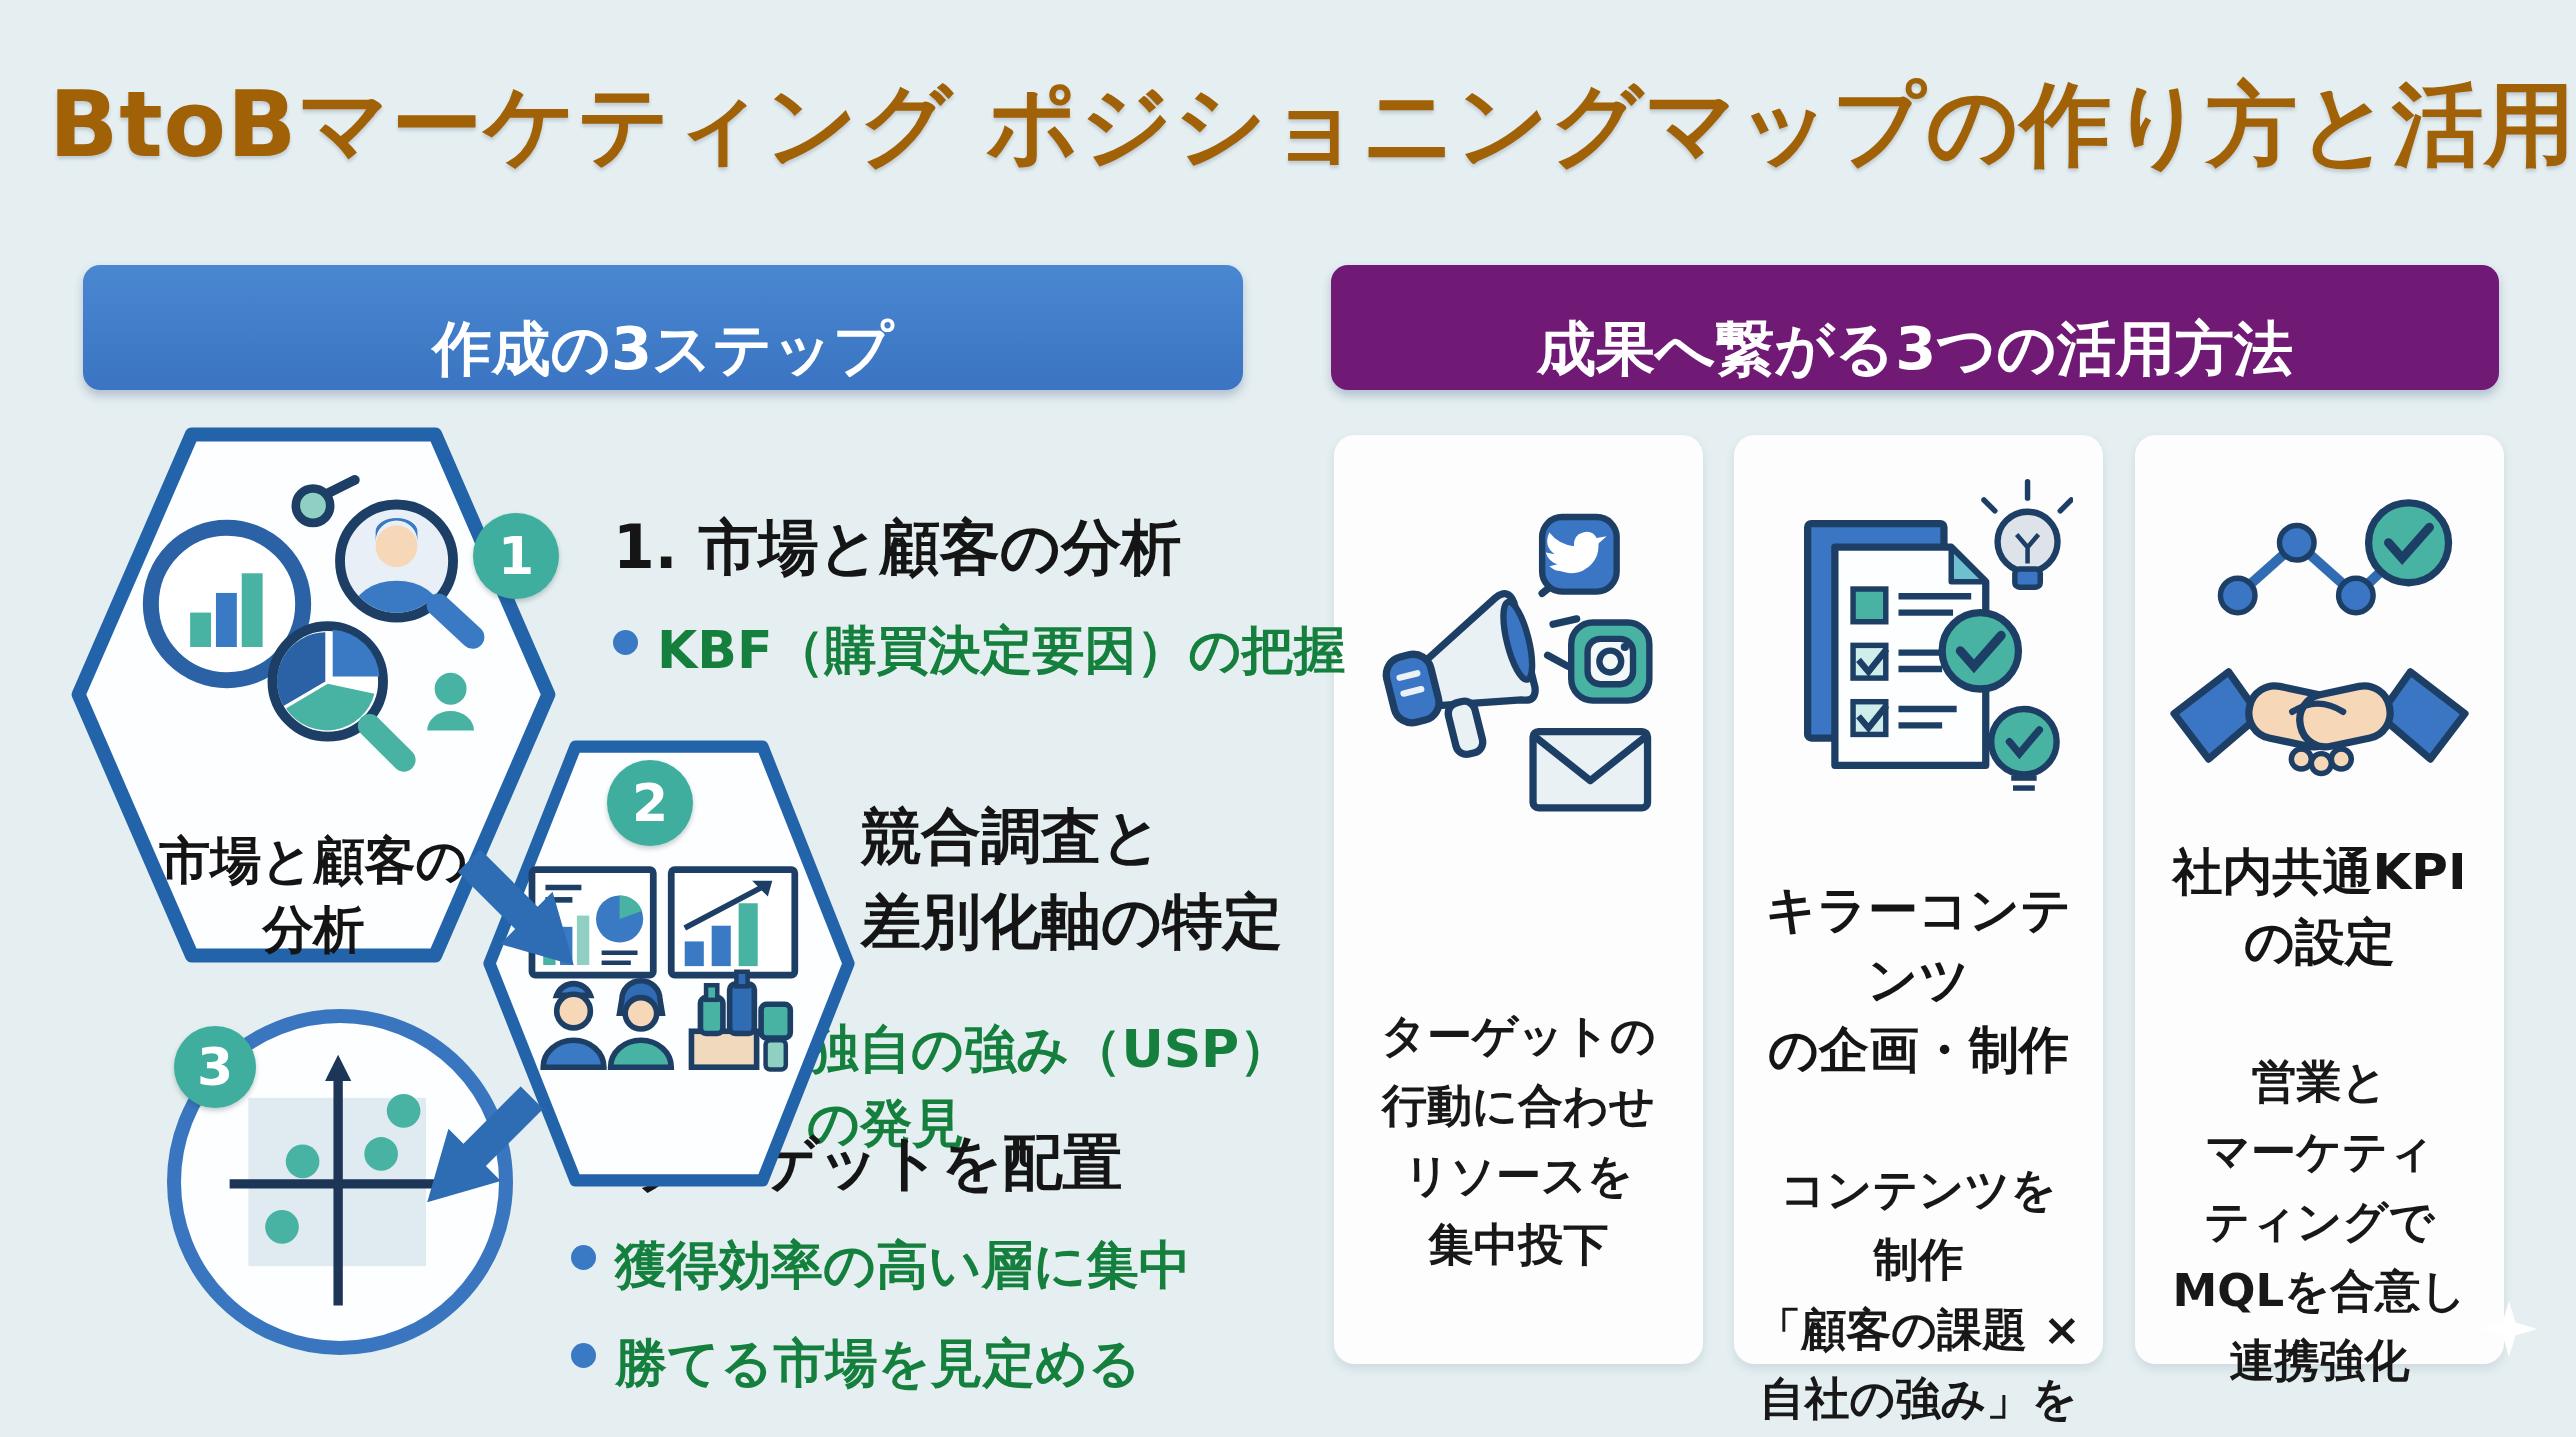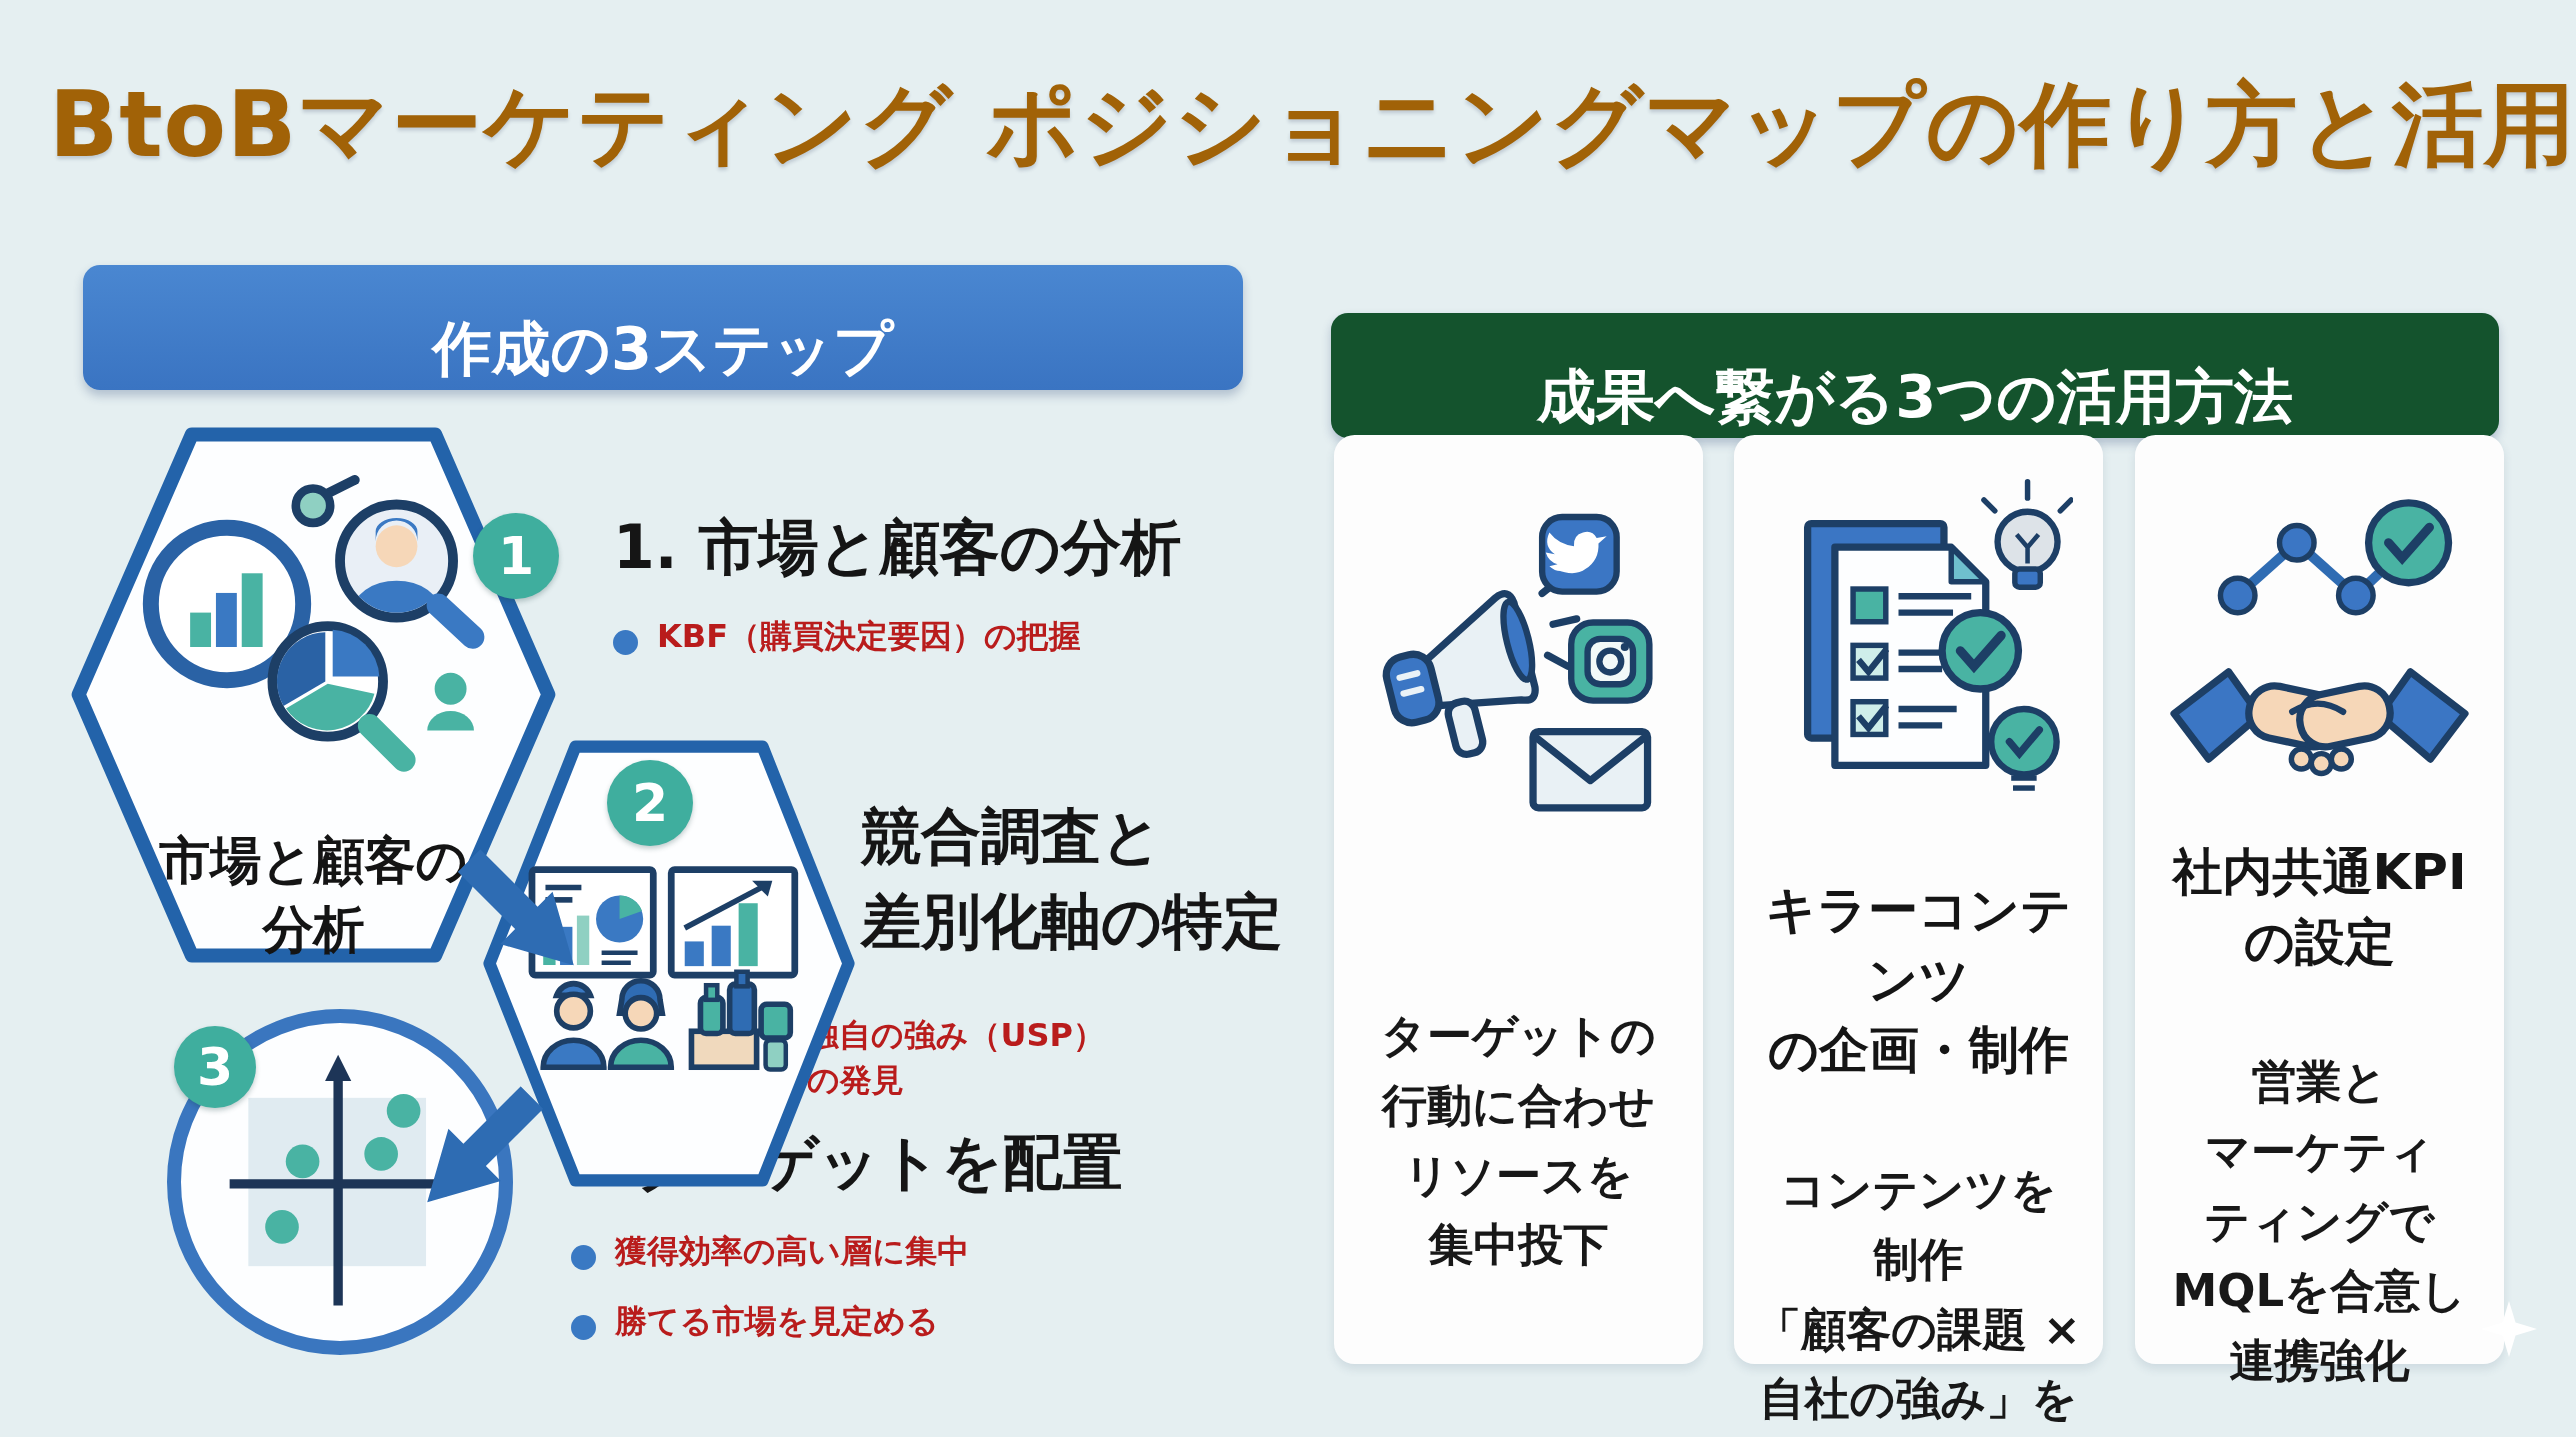--- a/index.html
+++ b/index.html
@@ -8,35 +8,35 @@
 
   .main-title{position:absolute;left:0;top:64px;width:100%;text-align:right;
     font-size:91px;font-weight:800;color:#a16207;letter-spacing:0.9px;
     text-shadow:0 2.8px 3.7px rgba(20,40,80,.18);}
 
   .banner{position:absolute;top:265px;height:125px;border-radius:17px;
     display:flex;align-items:flex-end;justify-content:center;
     font-size:59px;font-weight:800;color:#ffffff;
     box-shadow:0 5.6px 9.4px rgba(30,60,110,.25);}
   .banner-left{left:83px;width:1160px;background:linear-gradient(180deg,#4a87d1,#3a74c2);}
-  .banner-right{left:1331px;width:1168px;background:#14532d;margin-top:48px;}
+  .banner-right{left:1331px;width:1168px;background:#701a75;}
 
   
   .hex{position:absolute;z-index:4;}
   .hex svg.hex-shape{position:absolute;left:0;top:0;}
   .hex-label{position:absolute;left:0;width:100%;text-align:center;
     font-size:51px;font-weight:800;color:#141414;line-height:1.35;white-space:pre-line;}
   .badge{position:absolute;z-index:6;width:86px;height:86px;border-radius:50%;
     background:#3fae9e;color:#fff;display:flex;align-items:center;justify-content:center;
     font-size:52px;font-weight:800;box-shadow:0 2.8px 5.6px rgba(20,60,60,.25);}
   .step-text{position:absolute;z-index:3;color:#1a1a1a;}
   .step-heading{font-size:60px;font-weight:800;line-height:1.42;white-space:pre-line;color:#151515;}
   .bullet-row{display:flex;align-items:flex-start;gap:19px;margin-top:24px;}
   .dot{flex:none;width:25px;height:25px;border-radius:50%;background:#3a79c3;margin-top:16px;}
-  .bullet-text{font-size:32px;font-weight:700;line-height:1.42;white-space:pre-line;color:#b91c1c;}
+  .bullet-text{font-size:52px;font-weight:700;line-height:1.42;white-space:pre-line;color:#15803d;}
   .arrow{position:absolute;z-index:5;}
   .circle-step{position:absolute;z-index:4;width:346px;height:346px;border-radius:50%;
     background:#fdfeff;border:14px solid #3a76bf;}
 
   
   .card{position:absolute;top:435px;width:369px;height:929px;background:#fdfdfd;
     border-radius:20.6px;box-shadow:0 4.7px 9.4px rgba(40,70,110,.12);
     display:flex;flex-direction:column;align-items:center;padding:28px 20.6px;}
   .card-icon{height:468px;display:flex;align-items:center;justify-content:center;}
   .card-heading{font-size:50px;font-weight:800;color:#151515;text-align:center;

